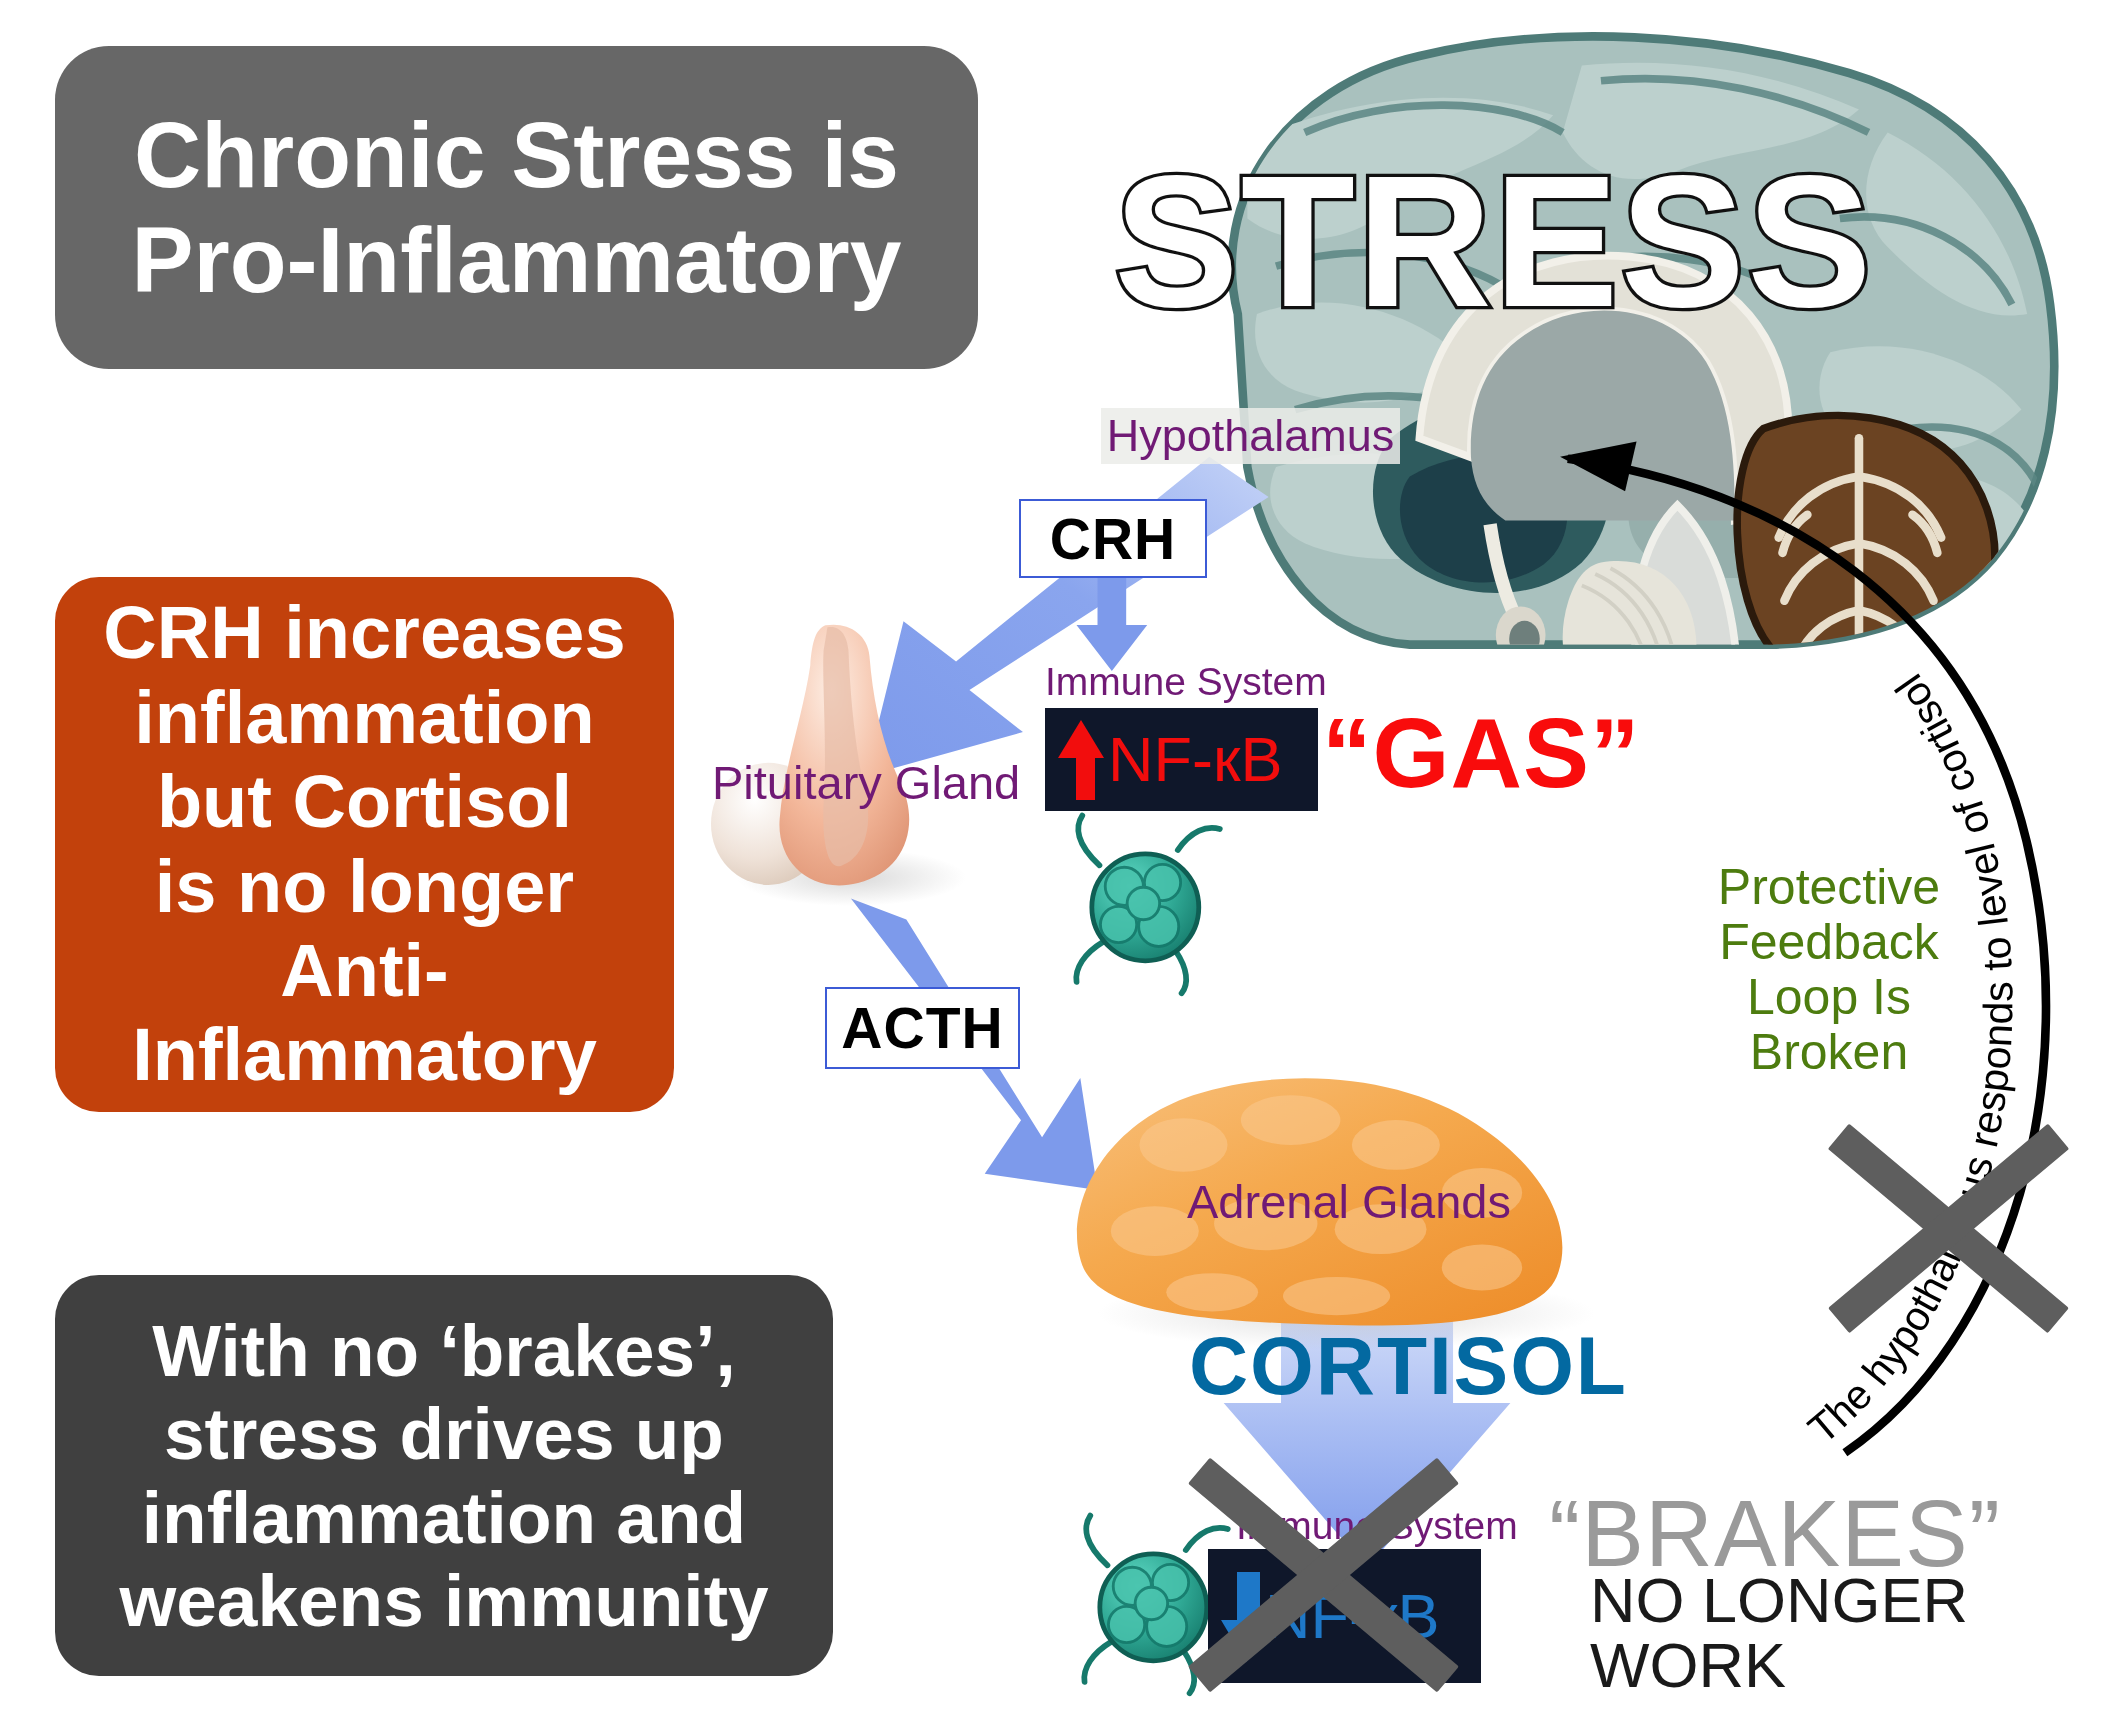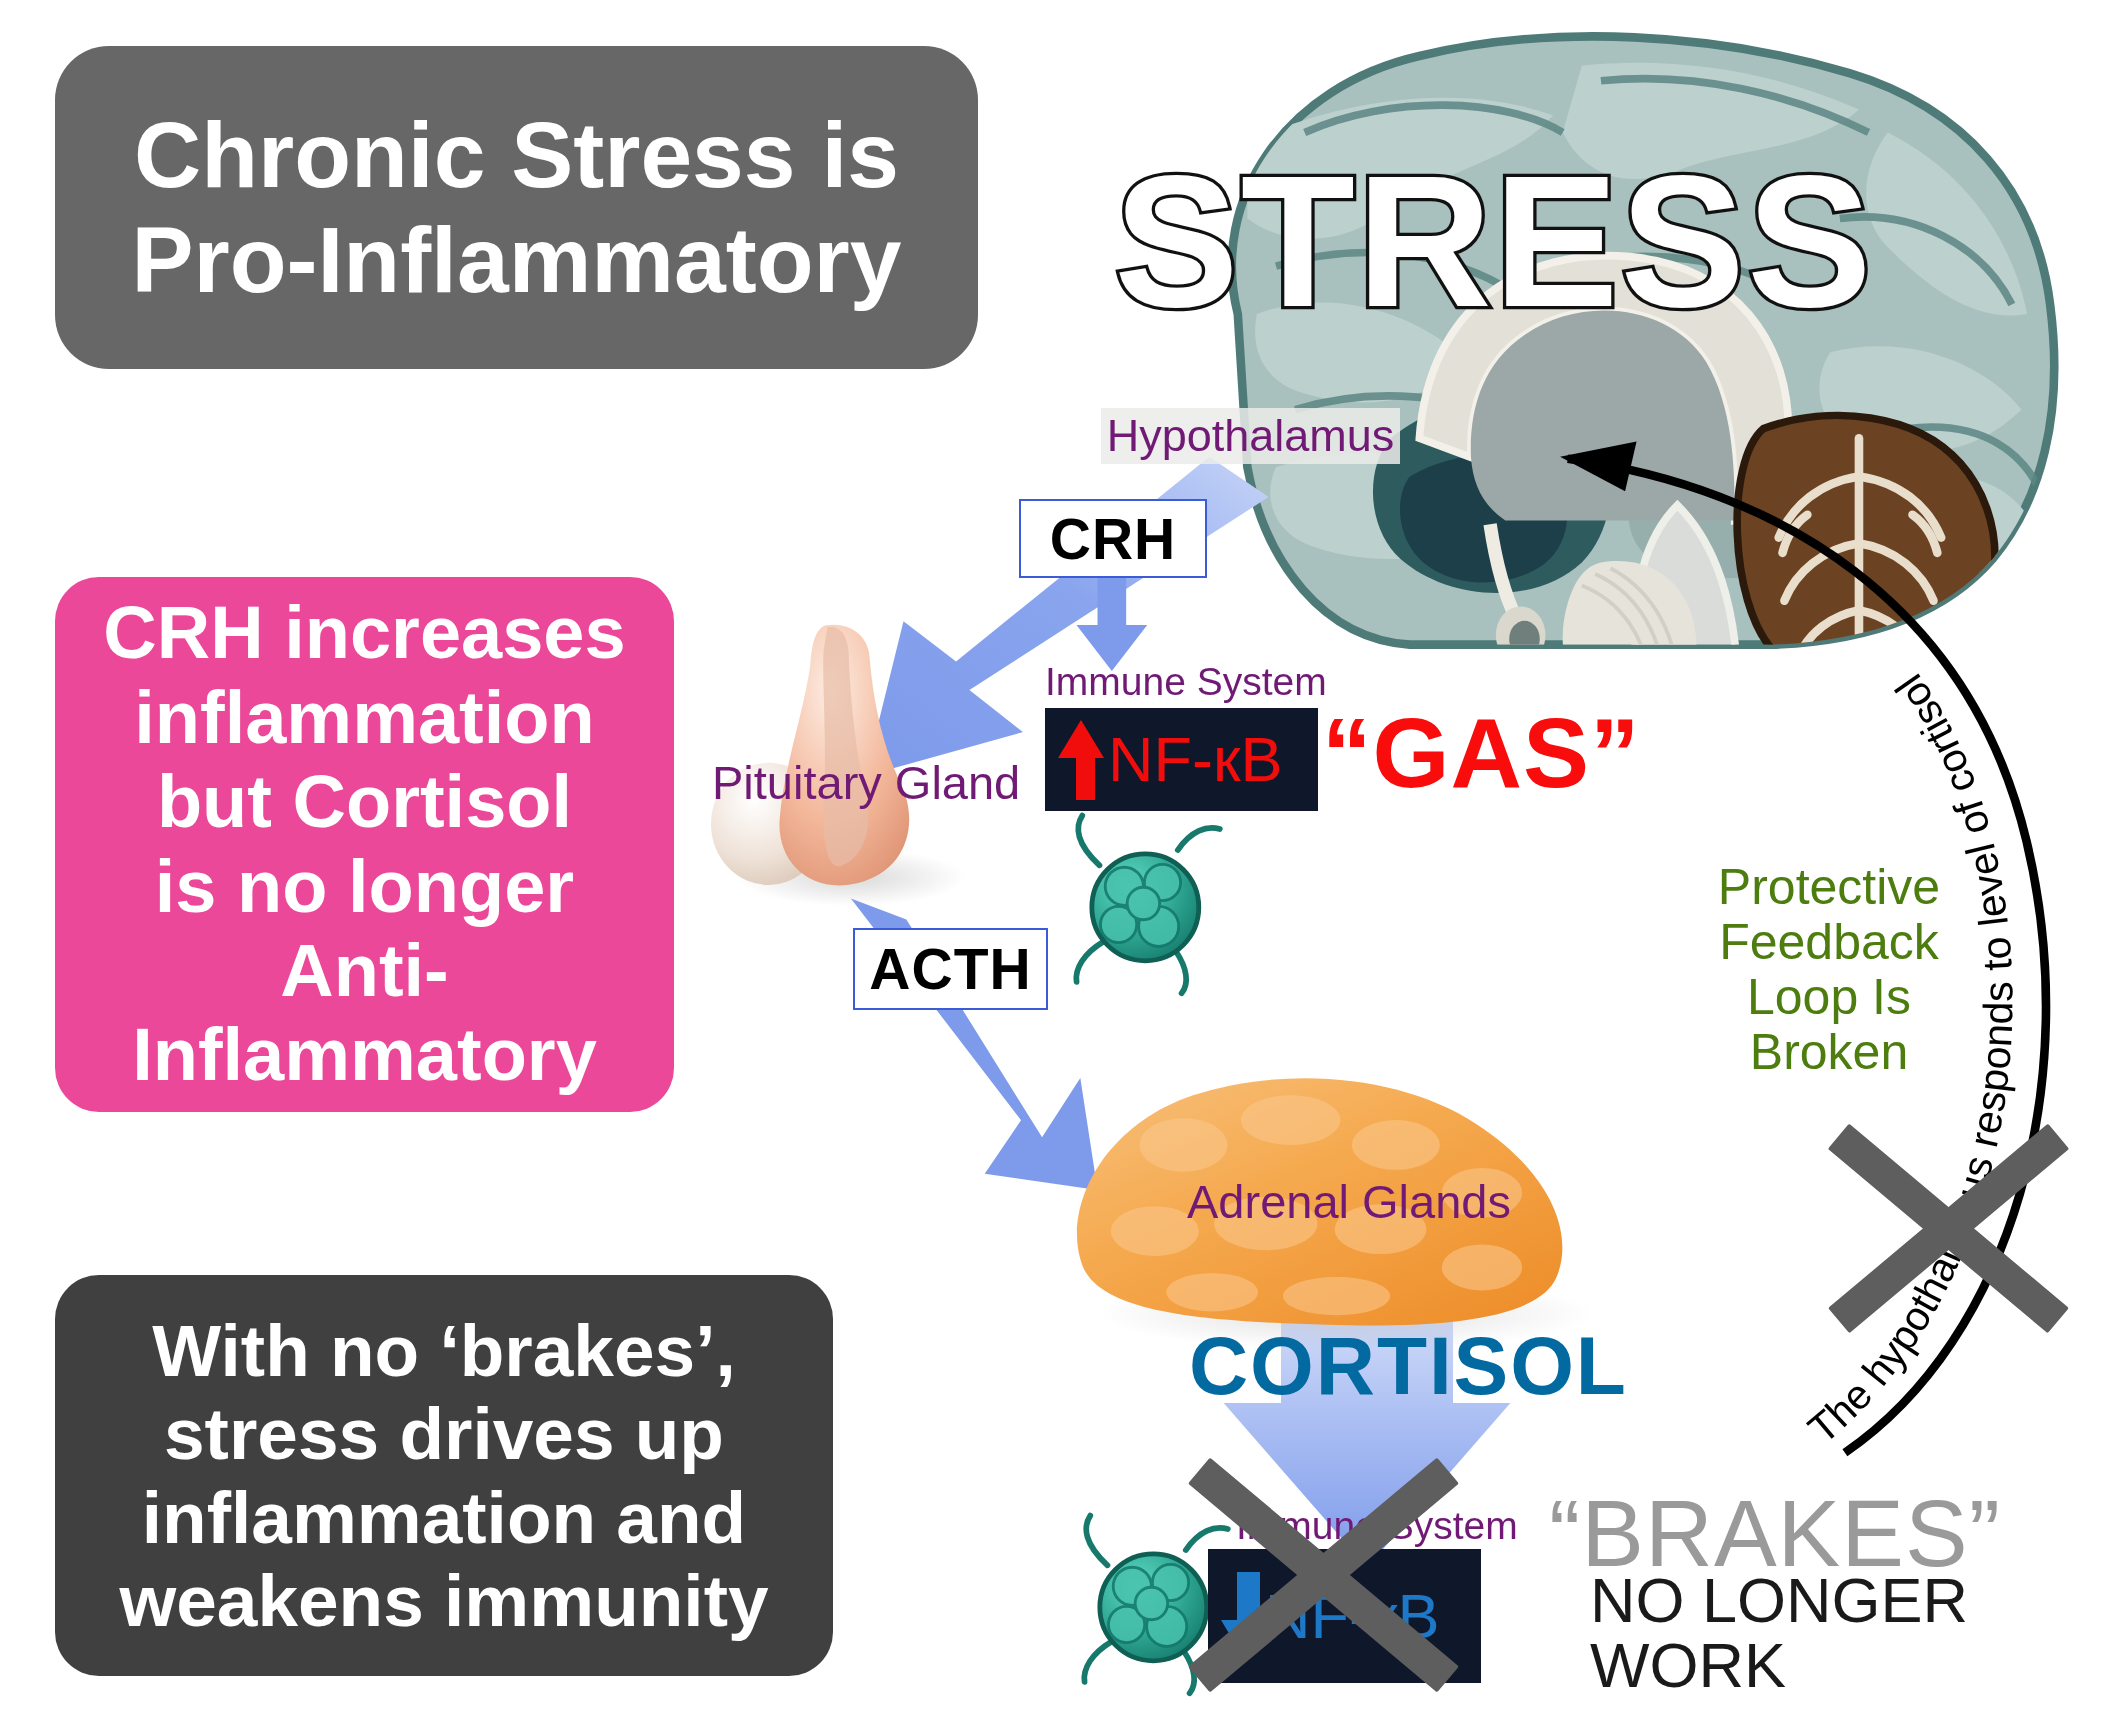--- a/index.html
+++ b/index.html
@@ -6,21 +6,21 @@
   body{width:2109px;height:1728px;position:relative;overflow:hidden;
        font-family:"Liberation Sans","DejaVu Sans",sans-serif;}
   .abs{position:absolute;}
 
   
   .callout{position:absolute;display:flex;align-items:center;justify-content:center;
            text-align:center;color:#fff;font-weight:bold;line-height:1.12;
            border-radius:44px;box-sizing:border-box;padding:23px 25px;}
   #title-box{left:55px;top:46px;width:923px;height:323px;background:#676767;
              border-radius:54px;font-size:93px;line-height:1.12;}
-  #orange-box{left:55px;top:577px;width:619px;height:535px;background:#ec4899;
+  #orange-box{left:55px;top:577px;width:619px;height:535px;background:#c2410c;
               font-size:74px;line-height:1.14;}
   #red-box{left:55px;top:1275px;width:778px;height:401px;background:#404040;
            font-size:73px;line-height:1.14;}
 
   
   #brain-wrap{left:1104px;top:27px;width:1013px;height:660px;}
   #stress-word{left:1114px;top:134px;width:669px;font-size:187px;font-weight:bold;
                letter-spacing:1.9px;color:#ffffff;
                -webkit-text-stroke:6.7px #111;paint-order:stroke fill;
                font-family:"Liberation Sans",sans-serif;white-space:nowrap;}
@@ -33,21 +33,21 @@
   #lbl-pituitary{left:712px;top:755px;font-size:47px;}
   #lbl-adrenal{left:1187px;top:1138px;font-size:47px;margin-top:36px;}
   #lbl-immune-top{left:1045px;top:660px;font-size:39px;}
   #lbl-immune-bot{left:1236px;top:1504px;font-size:39px;}
 
   
   .tagbox{position:absolute;background:#fff;border:2.9px solid #3C5BD6;
           display:flex;align-items:center;justify-content:center;
           font-weight:bold;color:#000;font-size:57px;letter-spacing:1px;z-index:6;}
   #tag-crh{left:1019px;top:483px;width:184px;height:75px;margin-top:16px;}
-  #tag-acth{left:825px;top:928px;width:191px;height:78px;margin-left:28px;}
+  #tag-acth{left:825px;top:987px;width:191px;height:78px;}
 
   
   .nfpanel{position:absolute;background:#0f172a;display:flex;align-items:center;}
   #nf-top{left:1045px;top:708px;width:273px;height:103px;}
   #nf-bot{left:1208px;top:1549px;width:273px;height:134px;}
   .nf-text{font-size:63px;line-height:1;white-space:nowrap;}
   #nf-top .nf-text{color:#F20D0D;margin-left:63px;}
   #nf-bot .nf-text{color:#1E78C8;margin-left:57px;}
   .tri-up{position:absolute;left:13.4px;top:11.5px;width:0;height:0;
           border-left:23px solid transparent;border-right:23px solid transparent;

